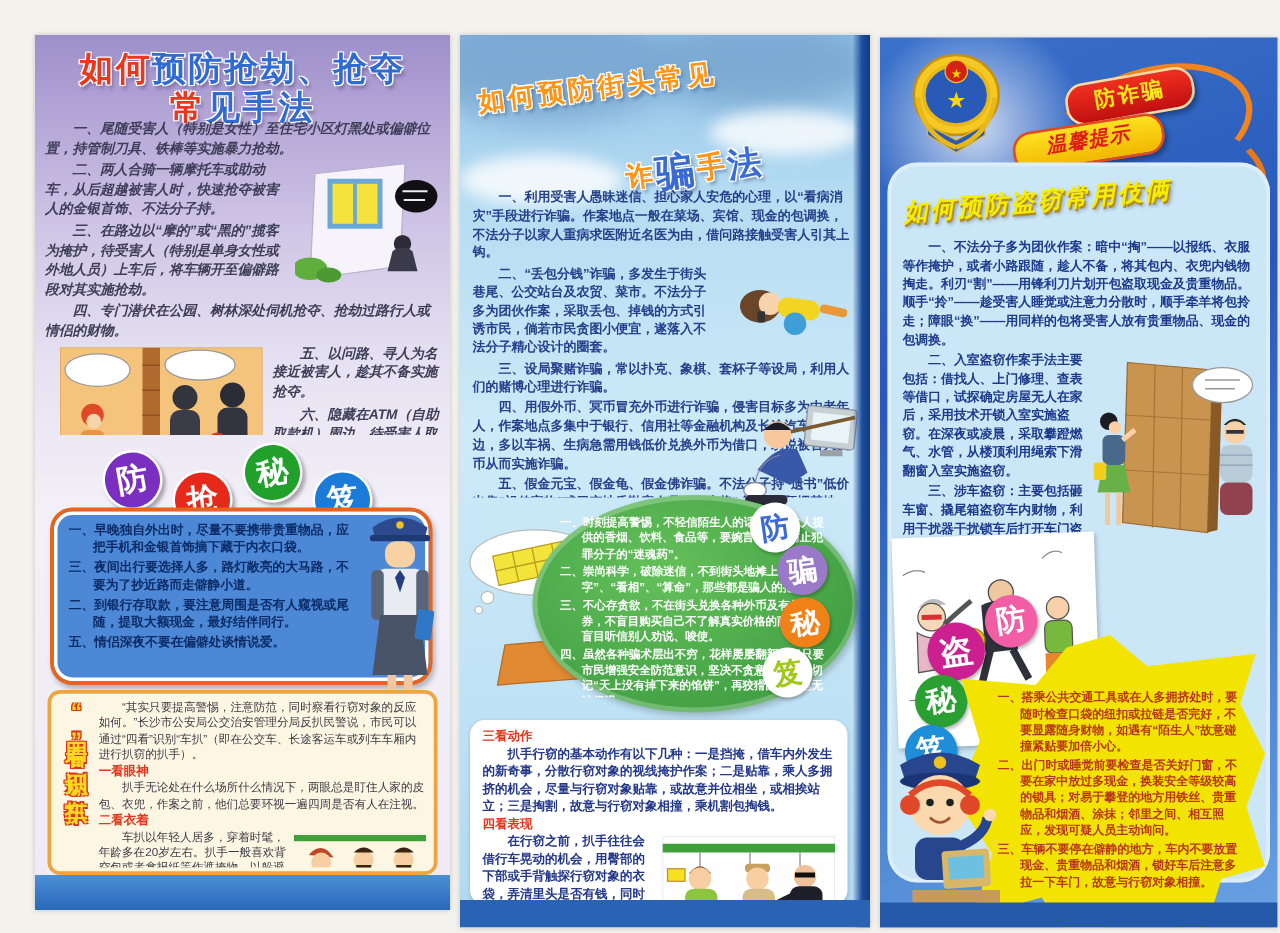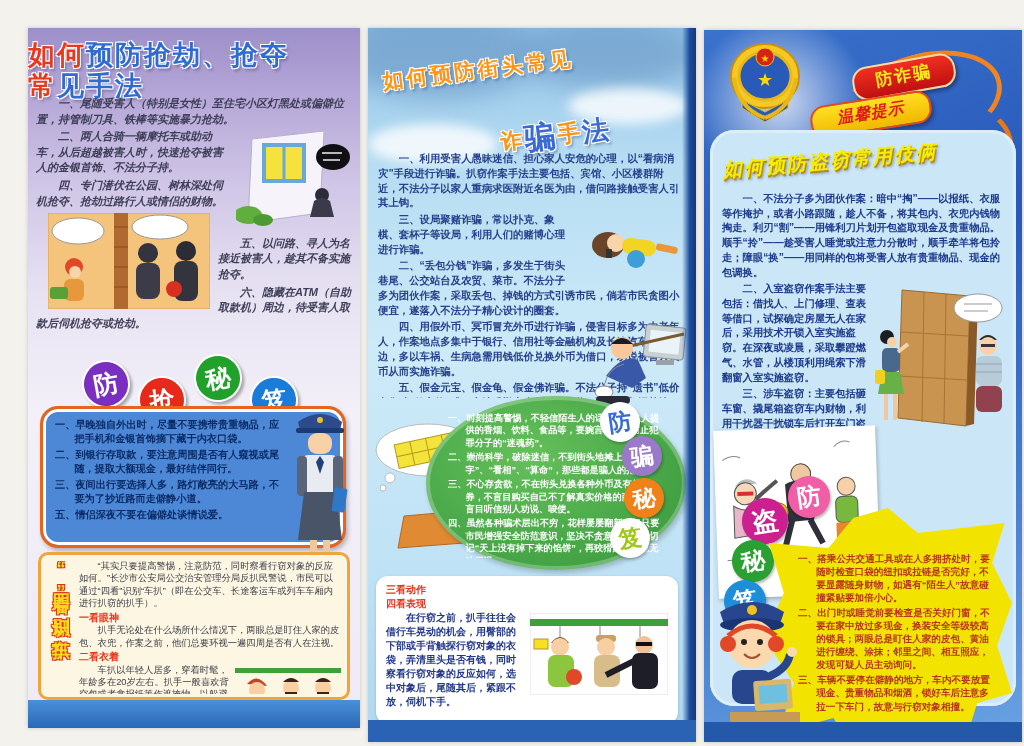--- a/index.html
+++ b/index.html
@@ -6,21 +6,21 @@
   body{
     width:1024px;height:746px;position:relative;overflow:hidden;
     background:#f3f2ed;
     font-family:"Liberation Sans","DejaVu Sans",sans-serif;
   }
   .panel{position:absolute;overflow:hidden;box-shadow:0 0 4px rgba(60,60,80,.25);}
 
   
   #panel-left{left:28px;top:28px;width:332px;height:700px;
     background:linear-gradient(180deg,#9d8fc9 0%,#b3a5d6 9%,#cfc5e6 22%,#e7e2f2 38%,#f3f0f8 55%,#efeaf6 100%);}
-  .lp-title{position:absolute;left:0;top:12px;width:100%;line-height:1.16;
+  .lp-title{position:absolute;left:0;top:12px;width:100%;text-align:center;line-height:1.16;
     font-weight:bold;font-size:27px;letter-spacing:2px;}
   .t-red{color:#e8391f;text-shadow:-1px -1px 0 #fff,1px -1px 0 #fff,-1px 1px 0 #fff,1px 1px 0 #fff,2px 3px 3px rgba(40,20,80,.35);}
   .t-blue{color:#2f6bd0;text-shadow:-1px -1px 0 #fff,1px -1px 0 #fff,-1px 1px 0 #fff,1px 1px 0 #fff,2px 3px 3px rgba(40,20,80,.35);}
   .lp-body{position:absolute;left:8px;top:68px;width:316px;height:252px;overflow:hidden;
     font-size:11px;line-height:1.42;color:#3e3e58;font-weight:bold;font-style:italic;}
   .para{margin:0 0 2px 0;text-indent:2em;}
   .fl-r{float:right;margin:0 0 4px 6px;}
   .fl-l{float:left;margin:2px 8px 0 12px;}
   .c{position:absolute;width:44px;height:44px;border-radius:50%;text-align:center;line-height:44px;
     color:#fff;font-weight:bold;font-size:25px;border:2px solid #fff;box-shadow:2px 3px 3px rgba(0,0,0,.3);}
@@ -143,20 +143,21 @@
         <line x1="48" y1="16" x2="48" y2="52" stroke="#6aa8d8" stroke-width="3"></line>
         <ellipse cx="97" cy="28" rx="17" ry="13" fill="#101014"></ellipse>
         <path d="M86 24 h20 M87 31 h17" stroke="#eee" stroke-width="1.5"></path>
         <ellipse cx="12" cy="86" rx="14" ry="9" fill="#5fae3e"></ellipse>
         <ellipse cx="27" cy="91" rx="10" ry="6" fill="#4e9a32"></ellipse>
         <circle cx="86" cy="66" r="7" fill="#2c2c38"></circle>
         <path d="M78 72 q8 -6 16 0 l4 16 h-24 z" fill="#3a3a4a"></path>
       </svg>
     </div>
     <p class="para">二、两人合骑一辆摩托车或助动车，从后超越被害人时，快速抢夺被害人的金银首饰、不法分子持。</p>
+    <p class="para">三、在路边以“摩的”或“黑的”揽客为掩护，待受害人（特别是单身女性或外地人员）上车后，将车辆开至偏僻路段对其实施抢劫。</p>
     <p class="para">四、专门潜伏在公园、树林深处伺机抢夺、抢劫过路行人或情侣的财物。</p>
     <div class="fl-l">
       <svg width="162" height="96" viewBox="0 0 162 96">
         <rect width="162" height="96" fill="#f4c47c" stroke="#d8a050"></rect>
         <rect x="66" y="0" width="14" height="96" fill="#b06a30"></rect>
         <line x1="66" y1="14" x2="80" y2="14" stroke="#8a4a1c"></line>
           <line x1="66" y1="34" x2="80" y2="34" stroke="#8a4a1c"></line>
         <line x1="66" y1="54" x2="80" y2="54" stroke="#8a4a1c"></line>
           <line x1="66" y1="74" x2="80" y2="74" stroke="#8a4a1c"></line>
         <ellipse cx="30" cy="18" rx="26" ry="13" fill="#fff" stroke="#999"></ellipse>
@@ -176,22 +177,22 @@
     <p class="para">六、隐藏在ATM（自助取款机）周边，待受害人取款后伺机抢夺或抢劫。</p>
   </div>
 
   <span class="c lc1">防</span>
   <span class="c lc2">抢</span>
   <span class="c lc3">秘</span>
   <span class="c lc4">笈</span>
 
   <div class="lp-tips">
     <div class="hang">一、早晚独自外出时，尽量不要携带贵重物品，应把手机和金银首饰摘下藏于内衣口袋。</div>
+    <div class="hang">三、夜间出行要选择人多，路灯敞亮的大马路，不要为了抄近路而走僻静小道。</div>
     <div class="hang">二、到银行存取款，要注意周围是否有人窥视或尾随，提取大额现金，最好结伴同行。</div>
-    <div class="hang">三、夜间出行要选择人多，路灯敞亮的大马路，不要为了抄近路而走僻静小道。</div>
     <div class="hang">五、情侣深夜不要在偏僻处谈情说爱。</div>
   </div>
 
   <div class="policewoman">
     <svg width="68" height="208" viewBox="0 0 68 208">
       <path d="M12 22 Q34 6 56 22 L54 30 L14 30 Z" fill="#2c4a8c"></path>
       <rect x="10" y="28" width="48" height="5" rx="2" fill="#1c3a74"></rect>
       <circle cx="34" cy="20" r="3" fill="#f0c020"></circle>
       <rect x="22" y="33" width="24" height="21" rx="9" fill="#f8d2a4"></rect>
       <rect x="16" y="55" width="36" height="38" rx="6" fill="#e8ecf2"></rect>
@@ -241,33 +242,33 @@
   <div class="dcloud" style="left:150px;top:-10px;width:180px;height:70px;"></div>
   <div class="cloud" style="left:0px;top:96px;width:130px;height:40px;"></div>
   <div class="cloud" style="left:200px;top:60px;width:120px;height:36px;"></div>
 
   <div class="mp-title-l1">如何预防街头常见</div>
   <div class="mp-title-l2">
     <span class="z-o z1">诈</span><span class="z-b z2">骗</span><span class="z-o z3">手</span><span class="z-b z4">法</span>
   </div>
 
   <div class="mp-body">
-    <p class="para">一、利用受害人愚昧迷信、担心家人安危的心理，以“看病消灾”手段进行诈骗。扒窃作案手法主要包括、宾馆、小区楼群附近，不法分子以家人重病求医附近名医为由，借问路接触受害人引其上钩。</p>
+    <p class="para">一、利用受害人愚昧迷信、担心家人安危的心理，以“看病消灾”手段进行诈骗。作案地点一般在菜场、宾馆、现金的包调换，不法分子以家人重病求医附近名医为由，借问路接触受害人引其上钩。</p>
     <div class="fl-r" style="margin:2px 0 2px 4px;">
       <svg width="104" height="56" viewBox="0 0 104 56">
         <ellipse cx="30" cy="30" rx="16" ry="13" fill="#6a452a"></ellipse>
         <circle cx="38" cy="28" r="9" fill="#f8d4ac"></circle>
         <rect x="44" y="24" width="34" height="16" rx="8" fill="#f2d422" transform="rotate(8 60 32)"></rect>
         <circle cx="58" cy="44" r="9" fill="#3e9ed8"></circle>
         <rect x="78" y="30" width="22" height="7" rx="3" fill="#e89838" transform="rotate(12 88 33)"></rect>
         <rect x="28" y="34" width="6" height="9" rx="1" fill="#333"></rect>
       </svg>
     </div>
+    <p class="para">二、“丢包分钱”诈骗，多发生于街头巷尾、公交站台及农贸、菜市。不法分子多为团伙作案，采取丢包、掉钱的方式引诱市民，倘若市民贪图小便宜，遂落入不法分子精心设计的圈套。</p>
     <p class="para">三、设局聚赌诈骗，常以扑克、象棋、套杯子等设局，利用人们的赌博心理进行诈骗。</p>
-    <p class="para">二、“丢包分钱”诈骗，多发生于街头巷尾、公交站台及农贸、菜市。不法分子多为团伙作案，采取丢包、掉钱的方式引诱市民，倘若市民贪图小便宜，遂落入不法分子精心设计的圈套。</p>
     <p class="para">四、用假外币、冥币冒充外币进行诈骗，侵害目标多为中老年人，作案地点多集中于银行、信用社等金融机构及长途汽车站周边，多以车祸、生病急需用钱低价兑换外币为借口，劝说被害人换币从而实施诈骗。</p>
     <p class="para">五、假金元宝、假金龟、假金佛诈骗。不法分子持“遗书”低价出售“祖传宝物”或冒充地质勘察人员，事先将“金龟”等预埋某地，引诱受害人一道“寻宝”，并用“探宝设备”探出“宝贝”。</p>
   </div>
 
   <div class="m-pc">
     <svg width="122" height="88" viewBox="0 0 122 88">
       <g transform="rotate(6 96 30)">
         <rect x="78" y="8" width="40" height="32" rx="3" fill="#c8d0d4" stroke="#8a9298"></rect>
         <rect x="83" y="13" width="30" height="22" fill="#e8f4f8"></rect>
       </g>
@@ -312,20 +313,21 @@
     </div>
   </div>
 
   <span class="mc mc1">防</span>
   <span class="mc mc2">骗</span>
   <span class="mc mc3">秘</span>
   <span class="mc mc4">笈</span>
 
   <div class="mp-sikan">
     <div class="sk-h">三看动作</div>
+    <div class="sk-p" style="text-indent:2em;margin:0;">扒手行窃的基本动作有以下几种：一是挡掩，借车内外发生的新奇事，分散行窃对象的视线掩护作案；二是贴靠，乘人多拥挤的机会，尽量与行窃对象贴靠，或故意并位相坐，或相挨站立；三是掏割，故意与行窃对象相撞，乘机割包掏钱。</div>
     <div class="sk-h">四看表现</div>
     <div class="fl-r" style="margin:2px 0 0 6px;">
       <svg width="138" height="82" viewBox="0 0 138 82">
         <rect width="138" height="82" fill="#fefefe" stroke="#dde"></rect>
         <rect x="0" y="6" width="138" height="7" fill="#3fa03a"></rect>
         <line x1="30" y1="13" x2="30" y2="24" stroke="#888"></line>
           <line x1="70" y1="13" x2="70" y2="24" stroke="#888"></line>
           <line x1="110" y1="13" x2="110" y2="24" stroke="#888"></line>
         <rect x="4" y="26" width="14" height="10" fill="#f6e020" stroke="#c09030"></rect>
         <path d="M21 30 q9 -12 18 0 z" fill="#8a4a22"></path>
@@ -423,21 +425,21 @@
   </div>
 
   <span class="rc rc1">防</span>
   <span class="rc rc2">盗</span>
   <span class="rc rc3">秘</span>
   <span class="rc rc4">笈</span>
 
   <div class="starburst">
     <div class="sb-text">
       <div class="hang">一、搭乘公共交通工具或在人多拥挤处时，要随时检查口袋的纽扣或拉链是否完好，不要显露随身财物，如遇有“陌生人”故意碰撞紧贴要加倍小心。</div>
-      <div class="hang">二、出门时或睡觉前要检查是否关好门窗，不要在家中放过多现金，换装安全等级较高的锁具；两眼总是盯住人家的皮包、黄油进行缠绕、涂抹；邻里之间、相互照应，发现可疑人员主动询问。</div>
+      <div class="hang">二、出门时或睡觉前要检查是否关好门窗，不要在家中放过多现金，换装安全等级较高的锁具；对易于攀登的地方用铁丝、贵重物品和烟酒、涂抹；邻里之间、相互照应，发现可疑人员主动询问。</div>
       <div class="hang">三、车辆不要停在僻静的地方，车内不要放置现金、贵重物品和烟酒，锁好车后注意多拉一下车门，故意与行窃对象相撞。</div>
     </div>
   </div>
 
   <div class="rp-police">
     <svg width="100" height="156" viewBox="0 0 100 156">
       <path d="M18 28 Q50 8 82 28 L78 40 L22 40 Z" fill="#28468e"></path>
       <ellipse cx="50" cy="41" rx="32" ry="7" fill="#1a3476"></ellipse>
       <circle cx="50" cy="26" r="5" fill="#f0c020"></circle>
       <circle cx="50" cy="60" r="24" fill="#fbd8ae"></circle>

